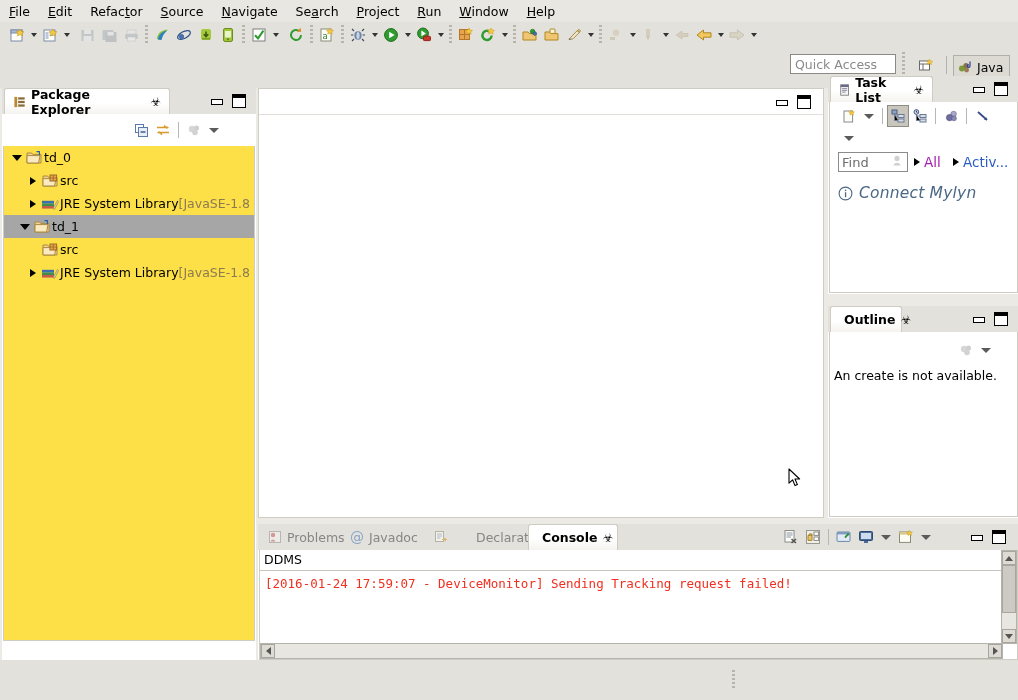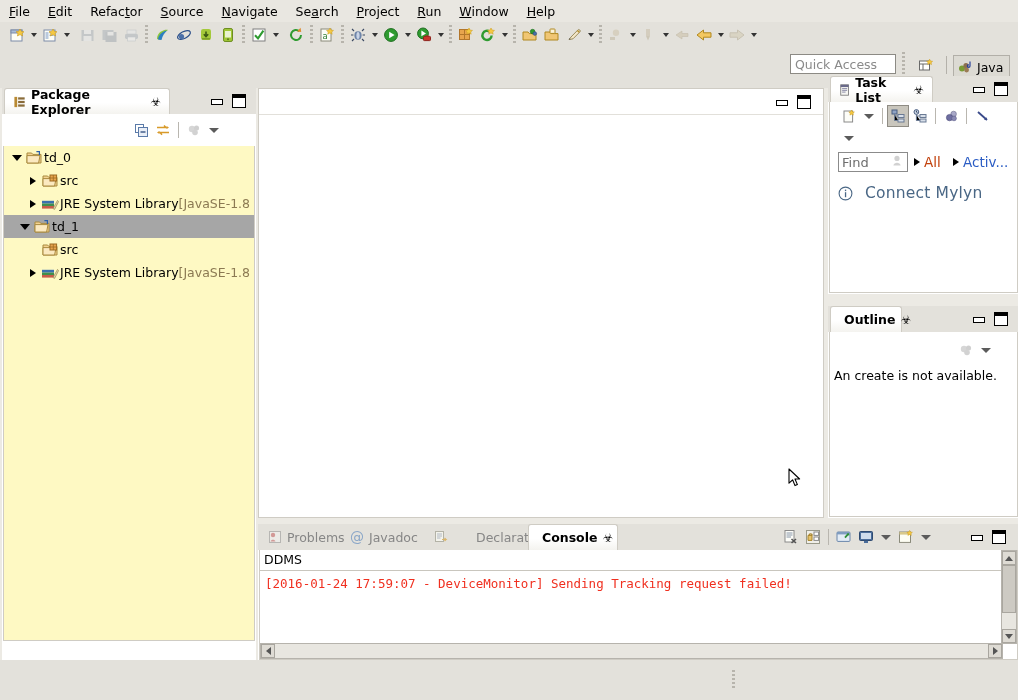--- a/index.html
+++ b/index.html
@@ -132,21 +132,21 @@
   .pt-caret::after {
     content: ""; width: 0; height: 0;
     border-left: 5px solid transparent; border-right: 5px solid transparent;
     border-top: 5px solid #5b5b5b;
   }
 
   
   #pkg-panel { left: 2px; top: 88px; width: 254px; height: 572px; }
   #pkg-body {
     position: absolute; left: 1px; top: 58px; width: 252px; height: 495px;
-    background: #fef9c3; border: 1px solid #cfccc4; border-top: none; box-sizing: border-box;
+    background: #fde047; border: 1px solid #cfccc4; border-top: none; box-sizing: border-box;
     overflow: hidden;
   }
   .tree-row {
     position: relative; height: 23px; display: flex; align-items: center;
     font-size: 12.5px; white-space: nowrap;
   }
   .tree-row.sel { background: #a6a6a6; }
   .twisty {
     width: 14px; height: 23px; display: flex; align-items: center; justify-content: center;
   }
@@ -722,26 +722,26 @@
       <div style="position:absolute;left:8px;top:50px;width:70px;height:20px;border:1px solid #8b8b8b;background:#fff;box-sizing:border-box;display:flex;align-items:center;">
         <span style="font-size:13px;color:#6e6e6e;padding-left:3px;">Find</span>
         <span style="margin-left:auto;margin-right:3px;">
           <svg width="13" height="13" viewBox="0 0 13 13" opacity=".45">
             <circle cx="6" cy="4.4" r="2.6" fill="#9b9b9b"></circle>
             <path d="M2.4 11.4 C2.8 8, 9.2 8, 9.6 11.4 Z" fill="#9b9b9b"></path>
           </svg>
         </span>
       </div>
       <span style="position:absolute;left:84px;top:56px;" class="chev"></span>
-      <span style="position:absolute;left:94px;top:52px;font-size:13.5px;color:#c2410c;">All</span>
+      <span style="position:absolute;left:94px;top:52px;font-size:13.5px;color:#a21caf;">All</span>
       <span style="position:absolute;left:123px;top:56px;" class="chev"></span>
       <span style="position:absolute;left:133px;top:52px;font-size:13.5px;color:#2a5cc4;white-space:nowrap;">Activ...</span>
 
       <div class="mylyn-box" style="left:8px;top:82px;">
-        <div style="display:flex;align-items:center;gap:12px;">
+        <div style="display:flex;align-items:center;gap:6px;font-style:italic;">
           <svg width="15" height="15" viewBox="0 0 15 15">
             <circle cx="7.5" cy="7.5" r="6.4" fill="#fff" stroke="#4a6785" stroke-width="1.1"></circle>
             <rect x="6.9" y="6.2" width="1.3" height="5" fill="#4a6785"></rect>
             <rect x="6.9" y="3.6" width="1.3" height="1.5" fill="#4a6785"></rect>
           </svg>
           <span class="mylyn-title">Connect Mylyn</span>
         </div>
       </div>
     </div>
   </div>

